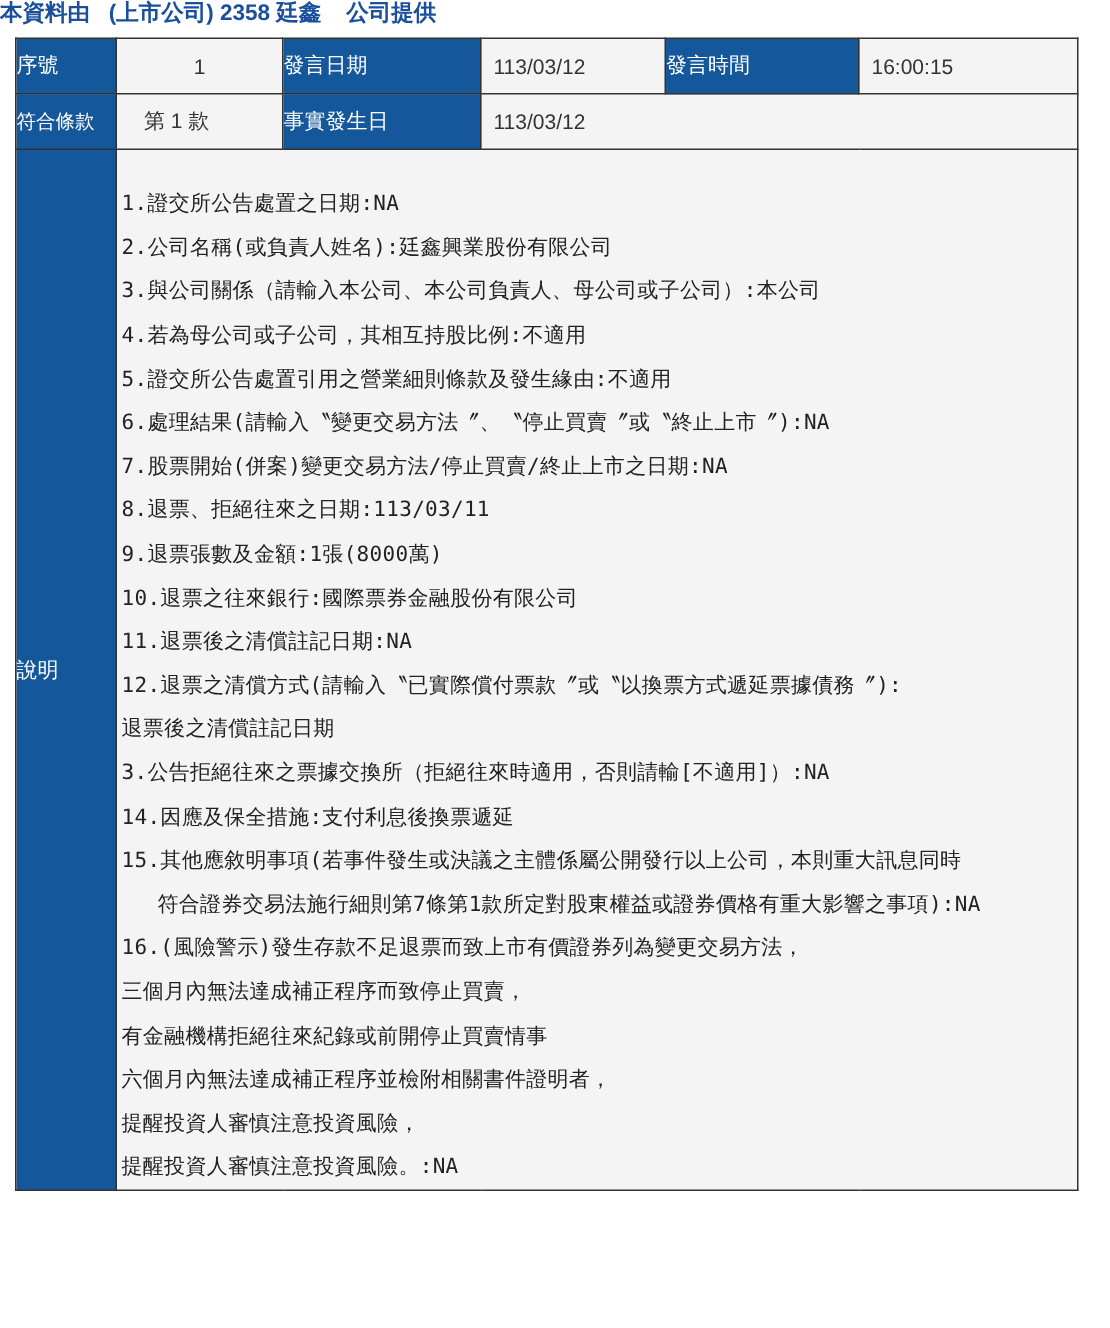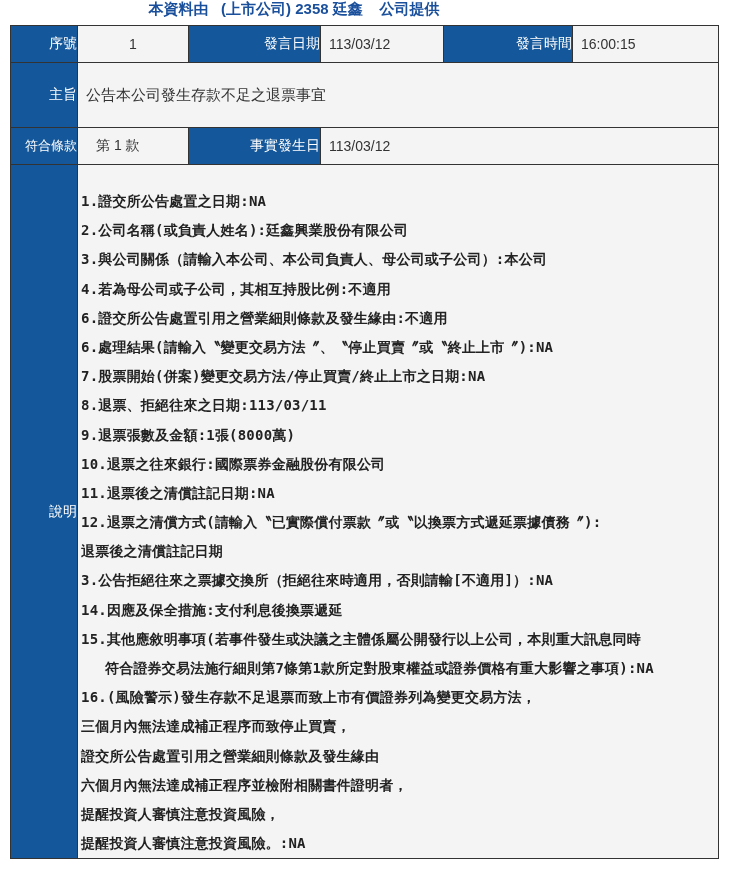--- a/index.html
+++ b/index.html
@@ -1,47 +1,47 @@
 <!DOCTYPE html>
 <html><head>
 <meta charset="utf-8">
 <style>
   html, body { margin: 0; padding: 0; background: #ffffff; }
   body { width: 740px; height: 885px; overflow: hidden; position: relative; font-family: "Liberation Sans", "DejaVu Sans", sans-serif; }
   .source-header {
     position: absolute; top: 0; left: 0; width: 588px; height: 22px;
-    text-align: center; color: #1a4f9c; font-size: 15px; font-weight: bold; line-height: 18px;
+    text-align: left; color: #1a4f9c; font-size: 15px; font-weight: bold; line-height: 18px;
     white-space: pre;
   }
   table.announce {
     position: absolute; top: 25px; left: 10px; width: 708px;
     border-collapse: collapse; table-layout: fixed;
   }
   table.announce td {
     border: 1px solid #333333;
     font-size: 14px;
     padding: 0;
   }
   td.hd {
-    background: #14579a; color: #ffffff; text-align: right; vertical-align: middle;
+    background: #14579a; color: #ffffff; text-align: left; vertical-align: middle;
   }
   td.val {
     background: #f4f4f4; color: #333333; vertical-align: middle; padding-left: 8px !important;
   }
   td.val.center { text-align: center; padding-left: 0 !important; }
   tr.r1 td, tr.r2 td { height: 36px; }
   tr.r3 td { height: 64px; }
   tr.r3 td.val { font-size: 15px; vertical-align: middle; }
   tr.r4 td { height: 36px; }
   td.desc {
     background: #f4f4f4; color: #222222; vertical-align: top;
     font-family: "DejaVu Sans Mono", "Liberation Mono", monospace;
     font-size: 13px; padding: 22px 0 0 3px !important;
   }
-  .line { height: 29.2px; line-height: 29.2px; white-space: nowrap; letter-spacing: 0.2px; font-weight: bold; }
+  .line { height: 29.2px; line-height: 29.2px; white-space: nowrap; letter-spacing: 0.2px; }
   .line.indent { padding-left: 24px; }
   td.hd.tall { vertical-align: middle; }
 </style>
 </head>
 <body>
 
 <div class="source-header"><span>本資料由</span>   <span>(上市公司)</span> <span>2358</span> <span>廷鑫</span>    <span>公司提供</span></div>
 
 <table class="announce">
   <colgroup>
@@ -54,52 +54,48 @@
   </colgroup>
   <tbody>
       <tr class="r1">
     <td class="hd">序號</td>
     <td class="val center">1</td>
     <td class="hd">發言日期</td>
     <td class="val">113/03/12</td>
     <td class="hd">發言時間</td>
     <td class="val">16:00:15</td>
   </tr>
-  <tr class="r3">
-    <td class="hd">主旨</td>
-    <td class="val" colspan="5">公告本公司發生存款不足之退票事宜</td>
-  </tr>
   <tr class="r4">
     <td class="hd" style="font-size:13px;">符合條款</td>
     <td class="val" style="padding-left:18px !important;">第 1 款</td>
     <td class="hd">事實發生日</td>
     <td class="val" colspan="3">113/03/12</td>
   </tr>
   <tr class="r5">
     <td class="hd tall" style="height:690px;">說明</td>
     <td class="desc" colspan="5">
       <div class="line">1.證交所公告處置之日期:NA</div>
       <div class="line">2.公司名稱(或負責人姓名):廷鑫興業股份有限公司</div>
       <div class="line">3.與公司關係（請輸入本公司、本公司負責人、母公司或子公司）:本公司</div>
       <div class="line">4.若為母公司或子公司，其相互持股比例:不適用</div>
-      <div class="line">6.證交所公告處置引用之營業細則條款及發生緣由:不適用</div>
+      <div class="line">5.證交所公告處置引用之營業細則條款及發生緣由:不適用</div>
       <div class="line">6.處理結果(請輸入〝變更交易方法〞、〝停止買賣〞或〝終止上市〞):NA</div>
       <div class="line">7.股票開始(併案)變更交易方法/停止買賣/終止上市之日期:NA</div>
       <div class="line">8.退票、拒絕往來之日期:113/03/11</div>
       <div class="line">9.退票張數及金額:1張(8000萬)</div>
       <div class="line">10.退票之往來銀行:國際票券金融股份有限公司</div>
       <div class="line">11.退票後之清償註記日期:NA</div>
       <div class="line">12.退票之清償方式(請輸入〝已實際償付票款〞或〝以換票方式遞延票據債務〞):</div>
       <div class="line">退票後之清償註記日期</div>
       <div class="line">3.公告拒絕往來之票據交換所（拒絕往來時適用，否則請輸[不適用]）:NA</div>
       <div class="line">14.因應及保全措施:支付利息後換票遞延</div>
       <div class="line">15.其他應敘明事項(若事件發生或決議之主體係屬公開發行以上公司，本則重大訊息同時</div>
       <div class="line indent">符合證券交易法施行細則第7條第1款所定對股東權益或證券價格有重大影響之事項):NA</div>
       <div class="line">16.(風險警示)發生存款不足退票而致上市有價證券列為變更交易方法，</div>
       <div class="line">三個月內無法達成補正程序而致停止買賣，</div>
-      <div class="line">證交所公告處置引用之營業細則條款及發生緣由</div>
+      <div class="line">有金融機構拒絕往來紀錄或前開停止買賣情事</div>
       <div class="line">六個月內無法達成補正程序並檢附相關書件證明者，</div>
       <div class="line">提醒投資人審慎注意投資風險，</div>
       <div class="line">提醒投資人審慎注意投資風險。:NA</div>
     </td>
   </tr>
 </tbody>
   </table>
 
 </body></html>

